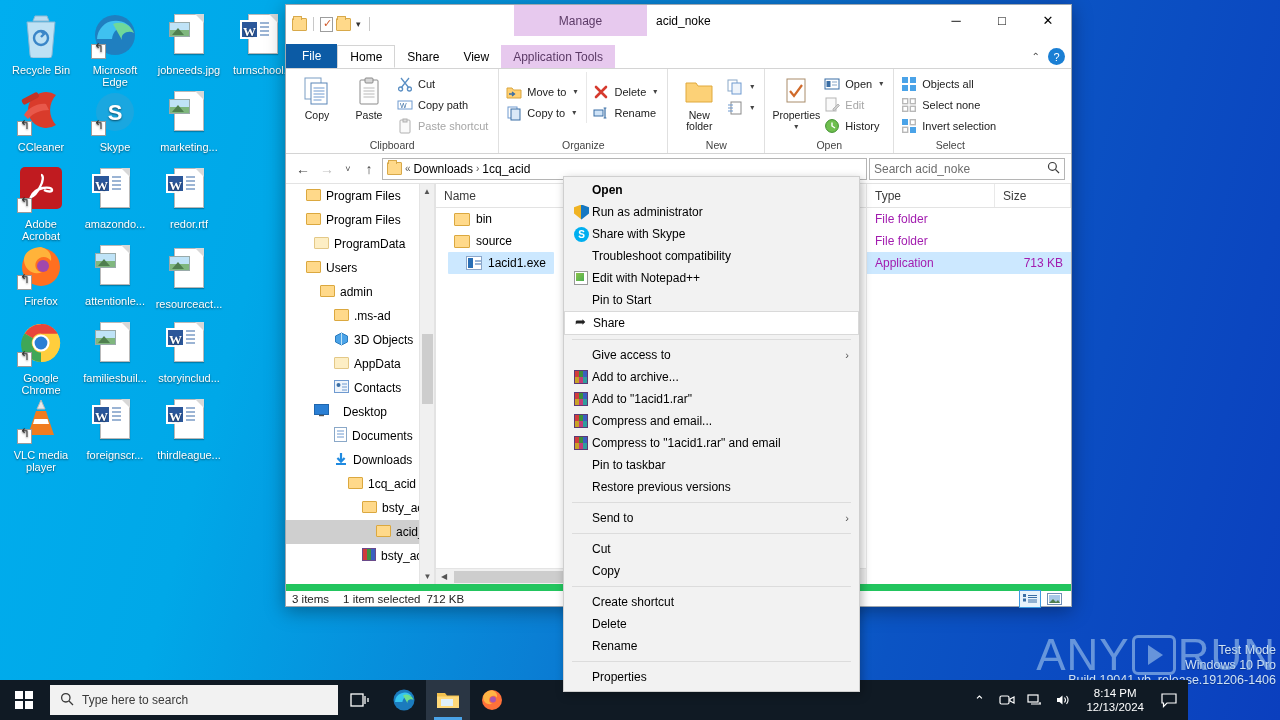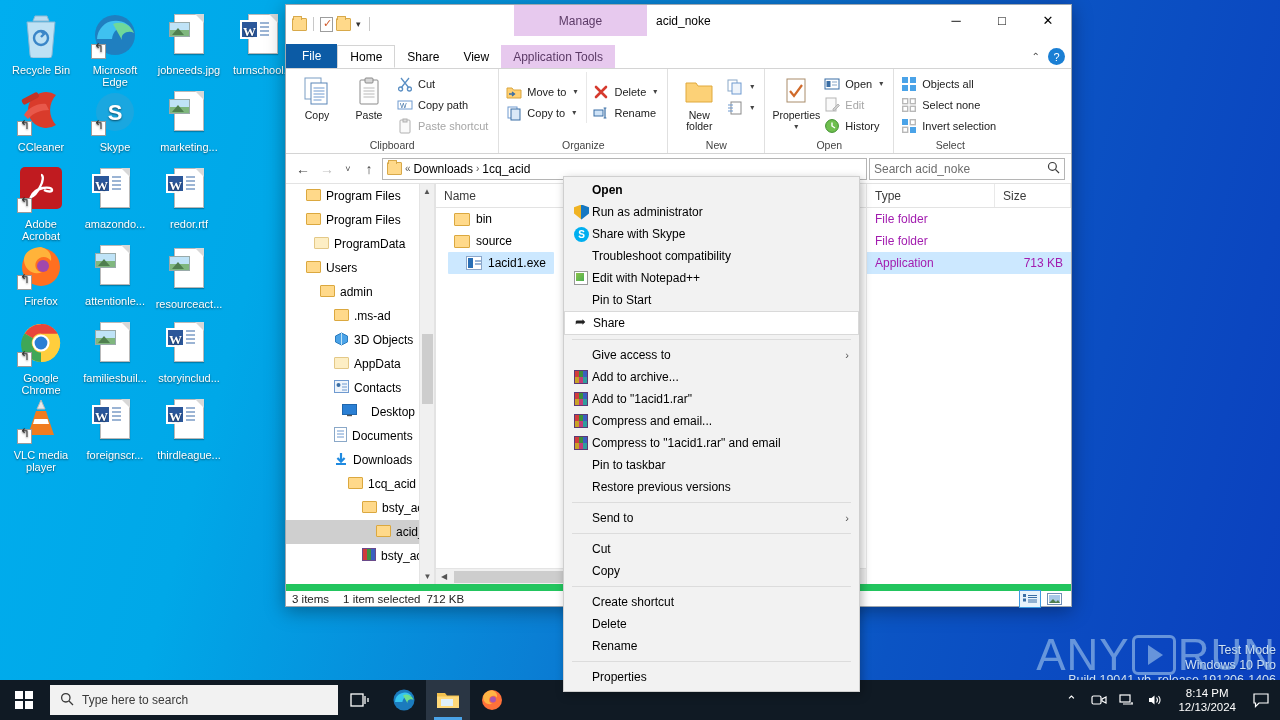--- a/index.html
+++ b/index.html
@@ -359,21 +359,21 @@
     border-top:10px solid transparent; border-bottom:10px solid transparent;
     margin-left:4px;
   }
   .wmlines {
     color:#cfe2f5; font-size:12.5px; line-height:15px; margin-top:-34px;
     text-shadow:0 1px 1px rgba(0,0,0,0.25);
   }
 
   
   #taskbar {
-    position:absolute; left:0; bottom:0; width:1280px; height:40px;
+    position:absolute; left:0; bottom:0; width:1188px; height:40px;
     background:#101a24; display:flex; align-items:center;
   }
   .startbtn {
     width:48px;height:40px;display:flex;align-items:center;justify-content:center;
   }
   .winlogo {
     width:18px;height:18px;
     display:grid;grid-template-columns:1fr 1fr;grid-template-rows:1fr 1fr;gap:2px;
   }
   .winlogo i { background:#fff; display:block; }
@@ -922,21 +922,21 @@
               <span>AppData</span>
             </div>
             <div class="navitem" style="padding-left: 48px;">
               <span><svg width="15" height="13" viewBox="0 0 15 13">
                   <rect x="0.5" y="0.5" width="14" height="12" fill="#eef4fb" stroke="#6f9ad0"></rect>
                   <circle cx="4.5" cy="5" r="2" fill="#3a6ea5"></circle>
                   <path d="M8 4h5M8 7h5M8 10h5" stroke="#6f9ad0"></path>
                 </svg></span>
               <span>Contacts</span>
             </div>
-            <div class="navitem" style="padding-left: 56px; gap: 14px;">
+            <div class="navitem" style="padding-left: 28px; gap: 14px;">
               <span><svg width="15" height="13" viewBox="0 0 15 13">
                   <rect x="0.5" y="0.5" width="14" height="10" fill="#2a7fd4" stroke="#1f66ad"></rect>
                   <path d="M5 11.5h5" stroke="#555" stroke-width="1.4"></path>
                 </svg></span>
               <span>Desktop</span>
             </div>
             <div class="navitem" style="padding-left: 48px;">
               <span><svg width="13" height="15" viewBox="0 0 13 15">
                   <rect x="0.5" y="0.5" width="12" height="14" fill="#fff" stroke="#8aa8c8"></rect>
                   <path d="M3 4h7M3 7h7M3 10h7" stroke="#6f9ad0"></path>

